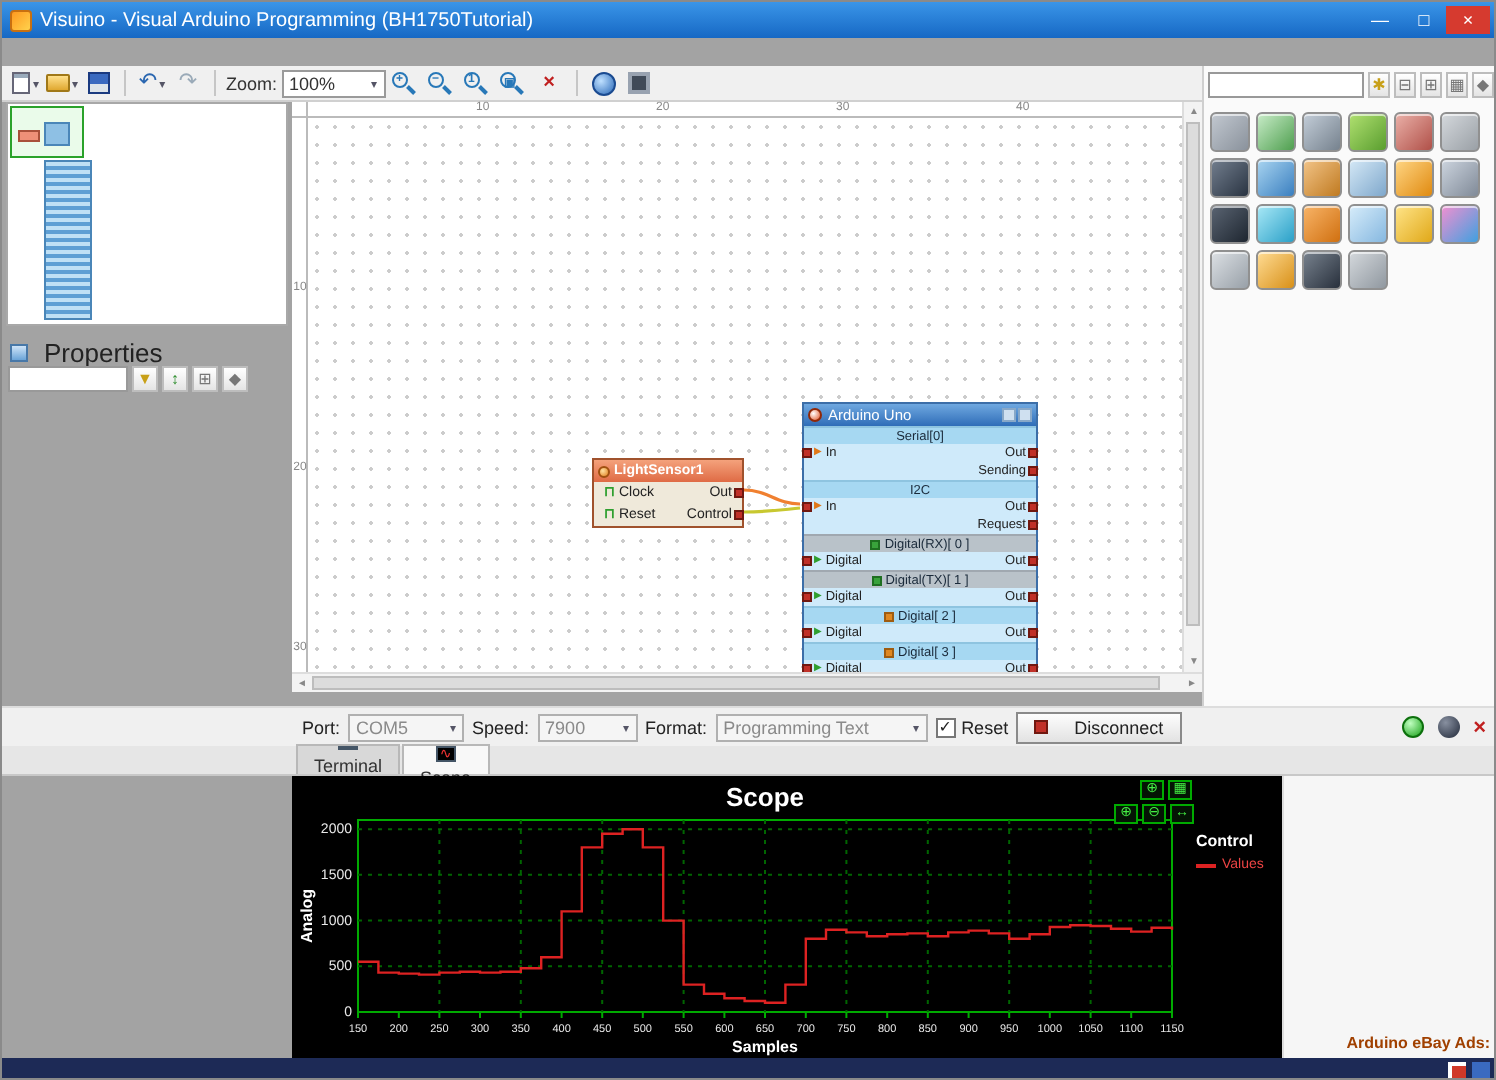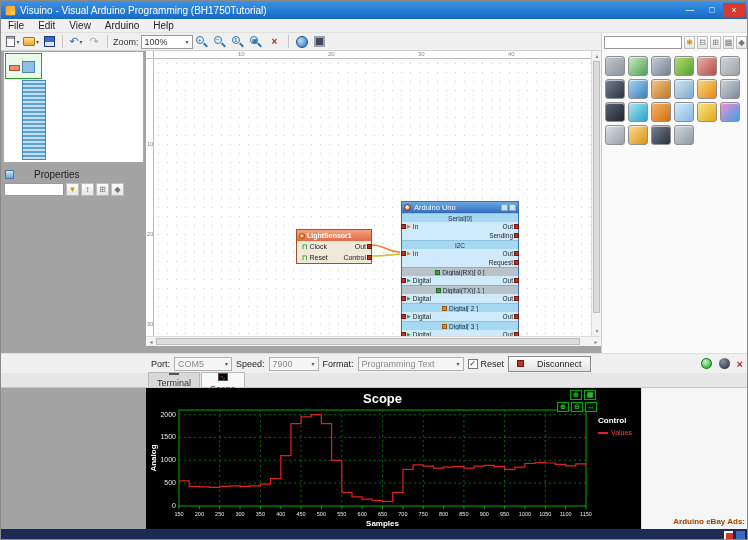--- a/index.html
+++ b/index.html
@@ -36,21 +36,21 @@
   .ic-x{color:#c02020;font-weight:bold;font-size:10px;}
   .ic-globe{width:12px;height:12px;border-radius:50%;background:radial-gradient(circle at 35% 35%,#bfe0ff,#2868b8);border:1px solid #1a4a90;}
   .ic-chip{width:11px;height:11px;background:#404a58;border:2px solid #98a2b0;}
 
   
   .navigator{position:absolute;left:2px;top:50px;width:141px;height:112px;background:#fff;border:1px solid #a8a8a8;}
   .nav-viewport{position:absolute;left:1px;top:1px;width:37px;height:26px;border:1px solid #2aa22a;background:rgba(170,240,170,.25);}
   .nav-sensor{position:absolute;left:5px;top:13px;width:11px;height:6px;background:#ee9078;border:1px solid #a8503a;}
   .nav-arduino{position:absolute;left:18px;top:9px;width:13px;height:12px;background:#8ec0e4;border:1px solid #4a86b8;}
   .nav-tall{position:absolute;left:18px;top:28px;width:24px;height:80px;background:repeating-linear-gradient(#bfe0f5 0 2px,#5e9fd4 2px 4px);border:1px solid #4a86b8;}
-  .props-header{position:absolute;left:4px;top:168px;display:flex;align-items:center;gap:20px;font-size:10px;color:#222;}
+  .props-header{position:absolute;left:4px;top:168px;display:flex;align-items:center;gap:8px;font-size:13px;color:#222;}
   .props-icon{width:9px;height:9px;background:linear-gradient(#cfe4f8,#6aa4d8);border:1px solid #4878a8;}
   .props-filter-row{position:absolute;left:3px;top:182px;display:flex;align-items:center;gap:2px;}
   .small-input{width:60px;height:13px;border:1px solid #999;font-size:9px;padding:0 2px;background:#fff;}
   .mini-btn{width:13px;height:13px;border:1px solid #bdbdbd;background:linear-gradient(#ffffff,#e4e4e4);display:flex;align-items:center;justify-content:center;font-size:8px;color:#777;}
   .c-gold{color:#c8a018;} .c-green{color:#2f8f2f;}
 
   
   .ruler-corner{position:absolute;left:145px;top:50px;width:8px;height:8px;background:#fff;border-right:1px solid #bbb;border-bottom:1px solid #bbb;}
   .ruler-top{position:absolute;left:153px;top:50px;width:437px;height:8px;background:#fff;border-bottom:1px solid #bbb;}
   .ruler-left{position:absolute;left:145px;top:58px;width:8px;height:277px;background:#fff;border-right:1px solid #bbb;}
@@ -146,27 +146,20 @@
   <div class="titlebar">
     <span class="app-icon"></span>
     <span class="title-text">Visuino - Visual Arduino Programming (BH1750Tutorial)</span>
     <span class="win-btns">
       <span class="win-btn">—</span>
       <span class="win-btn">□</span>
       <span class="win-btn win-close">×</span>
     </span>
   </div>
 
-  <div class="menubar">
-    <span class="menu-item">File</span>
-    <span class="menu-item">Edit</span>
-    <span class="menu-item">View</span>
-    <span class="menu-item">Arduino</span>
-    <span class="menu-item">Help</span>
-  </div>
 
   <div class="toolbar">
     <span class="tbtn">
         <span class="ic-page"></span>
         <span class="dd">▾</span>
       </span>
     <span class="tbtn">
         <span class="ic-folder"></span>
         <span class="dd">▾</span>
       </span>

